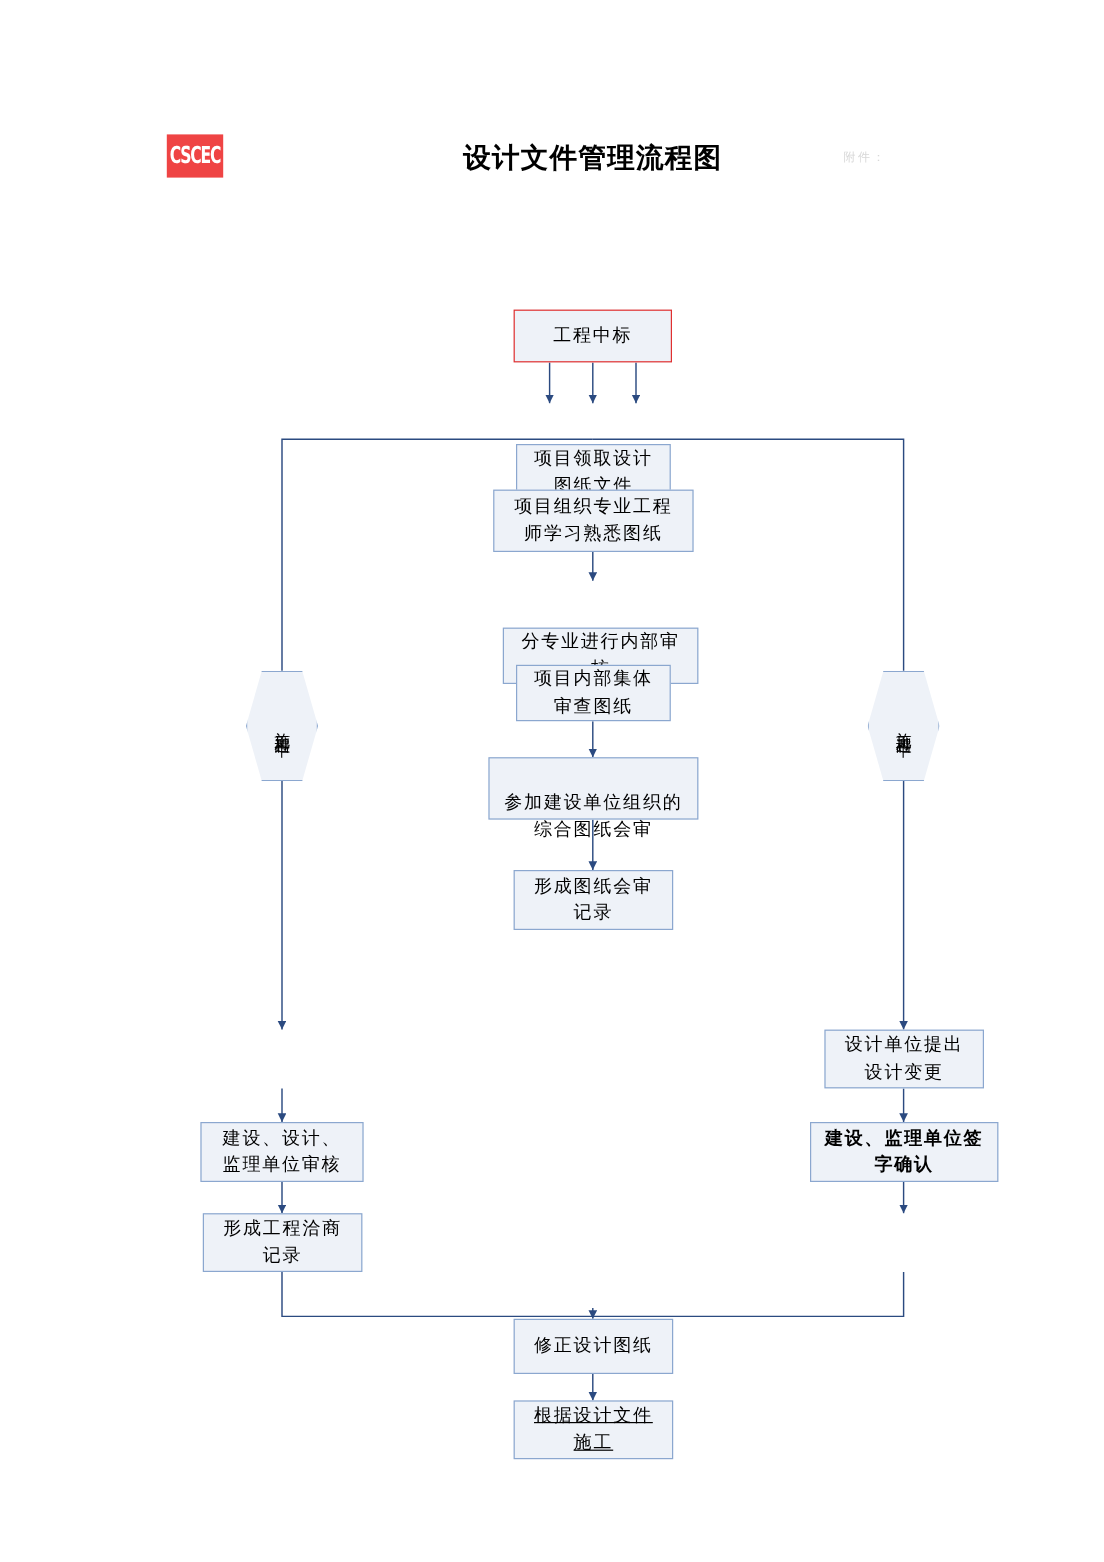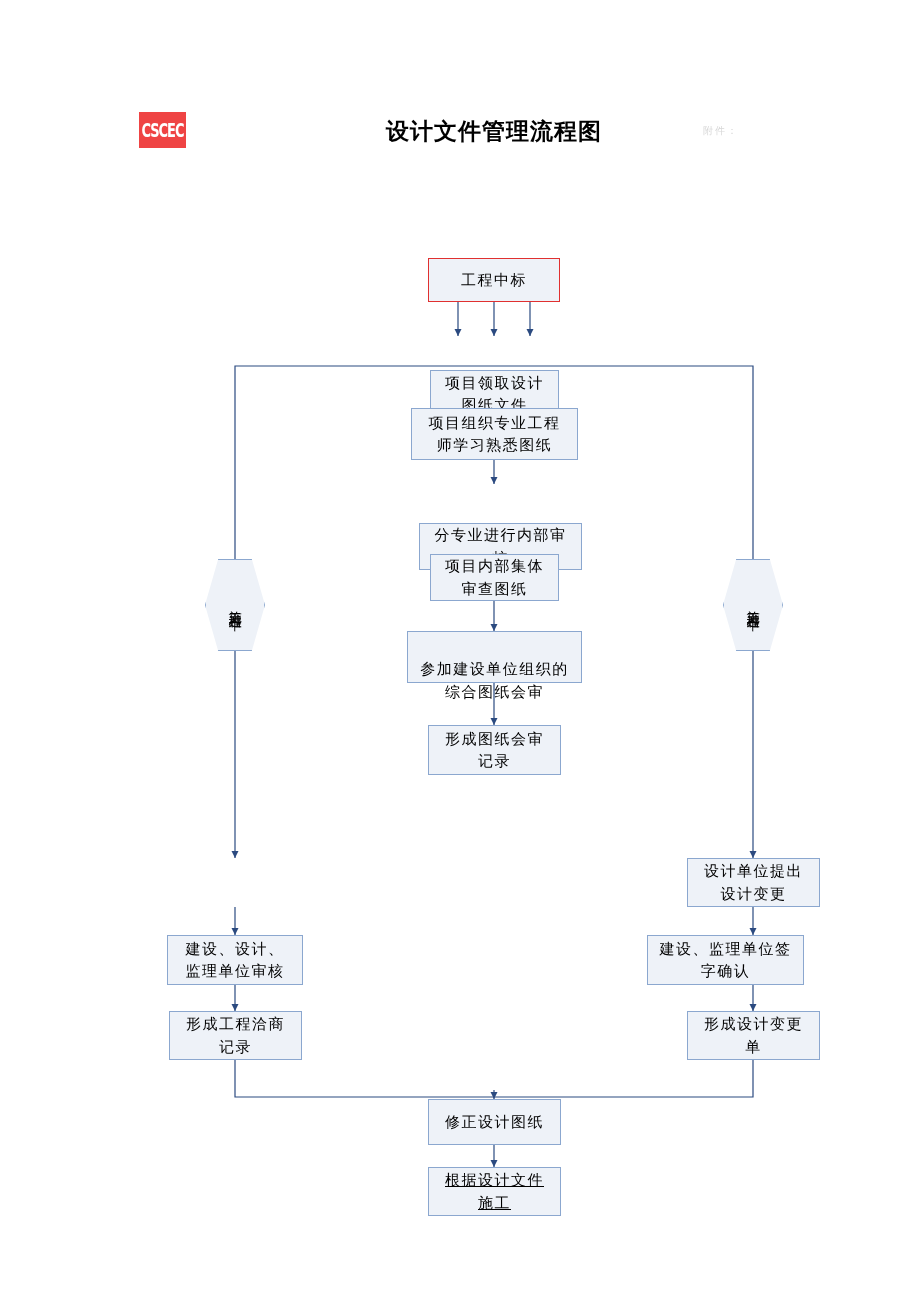--- a/index.html
+++ b/index.html
@@ -227,29 +227,25 @@
   <div class="node" style="left:169px; top:1011px; width:133px; height:49px;">
     <span style="white-space:pre-line;">形成工程洽商
 记录</span>
   </div>
 
   <div class="node" style="left:687px; top:858px; width:133px; height:49px;">
     <span style="white-space:pre-line;">设计单位提出
 设计变更</span>
   </div>
 
-  <div class="node" style="left:647px; top:935px; width:157px; height:50px;">
+  <div class="node" style="left:675px; top:935px; width:157px; height:50px;font-weight:bold;">
     <span style="white-space:pre-line;">建设、监理单位签
 字确认</span>
   </div>
 
-  <div class="node" style="left:687px; top:1011px; width:133px; height:49px;">
-    <span style="white-space:pre-line;">形成设计变更
-单</span>
-  </div>
 
   <div class="node" style="left:428px; top:1099px; width:133px; height:46px;">
     <span>修正设计图纸</span>
   </div>
 
   <div class="node" style="left:428px; top:1167px; width:133px; height:49px;text-decoration:underline;">
     <span style="white-space:pre-line;">根据设计文件
 施工</span>
   </div>
 

